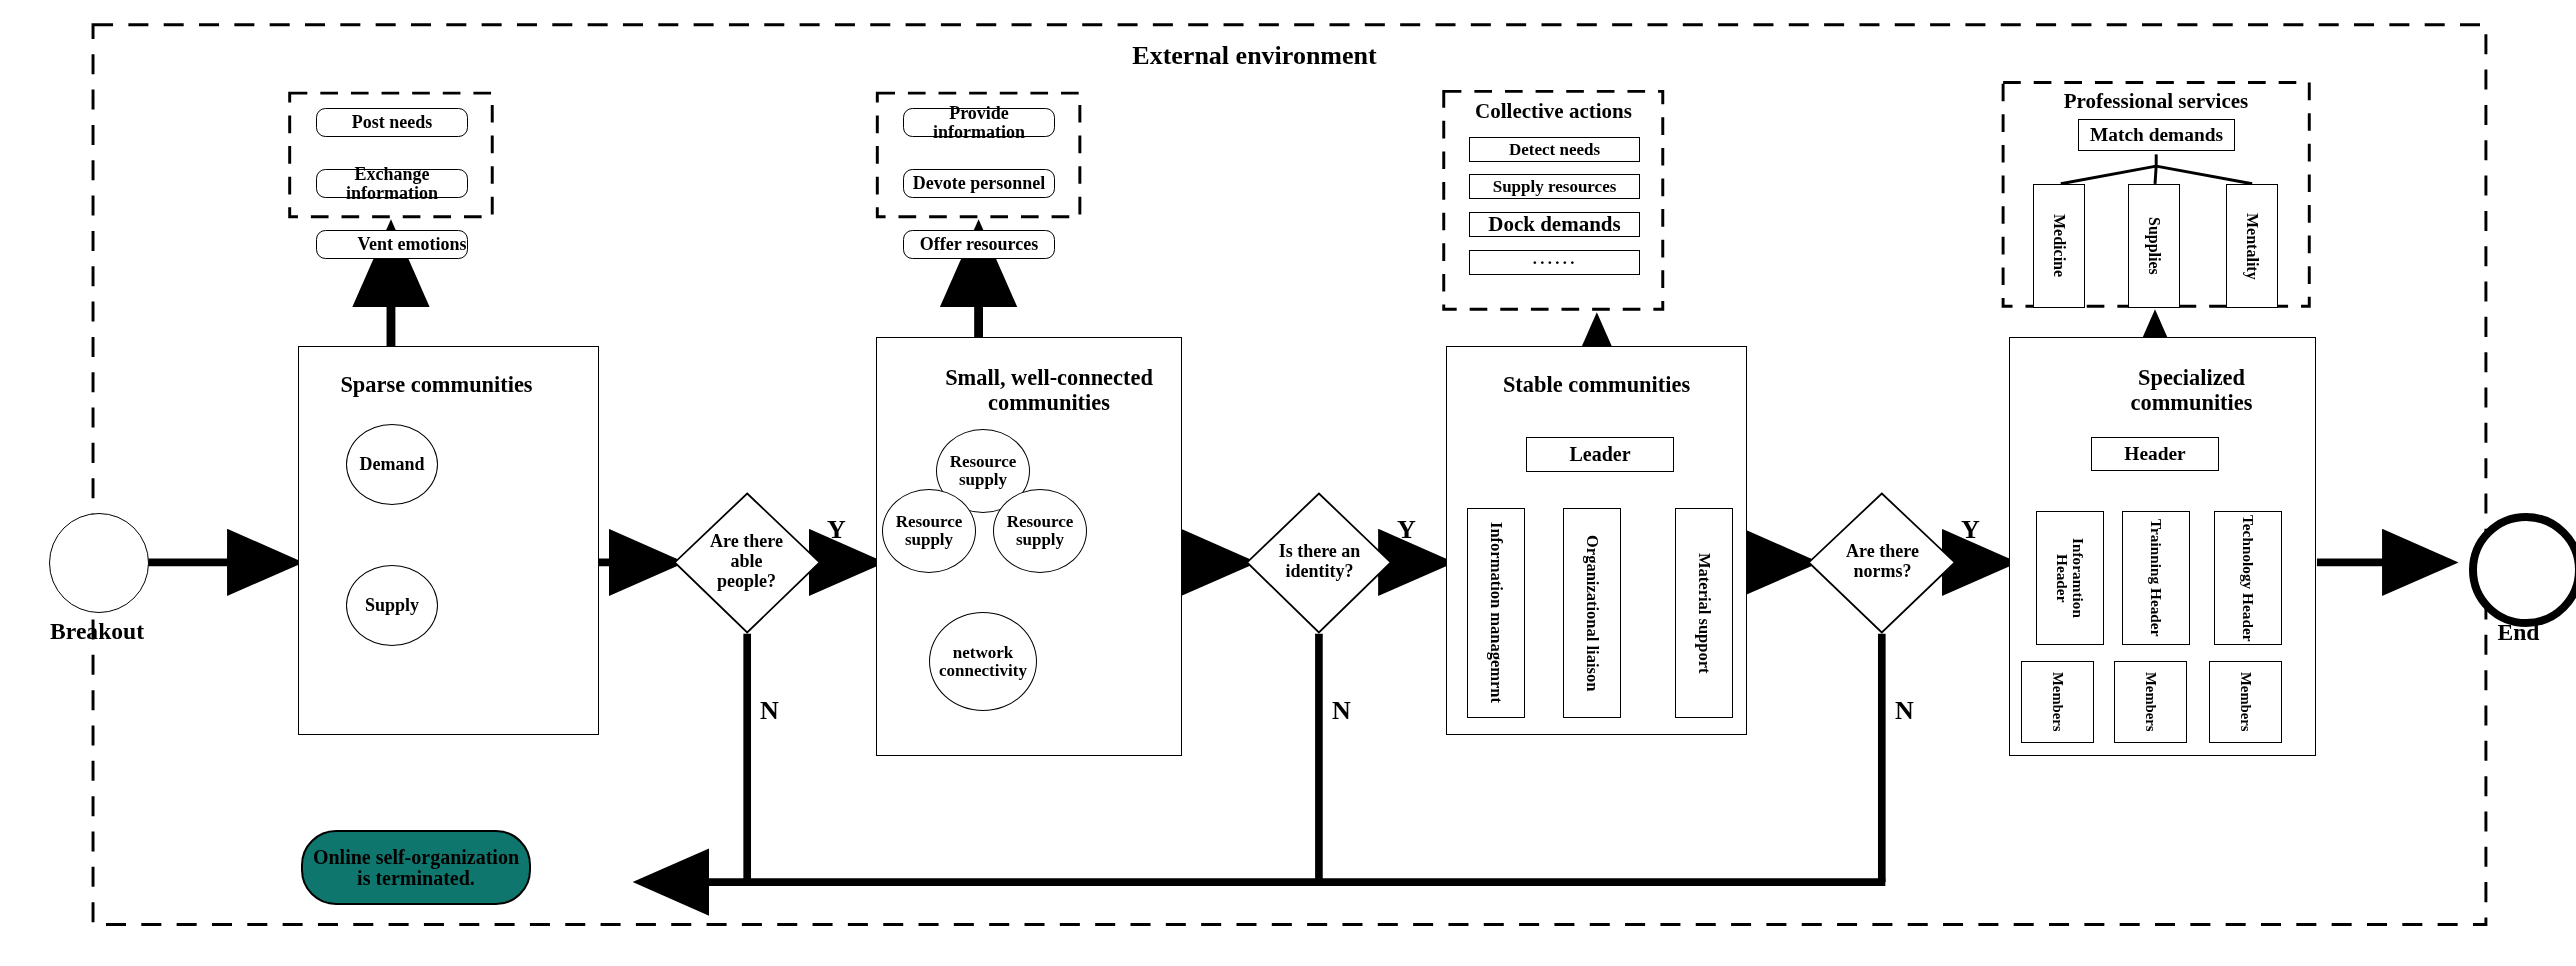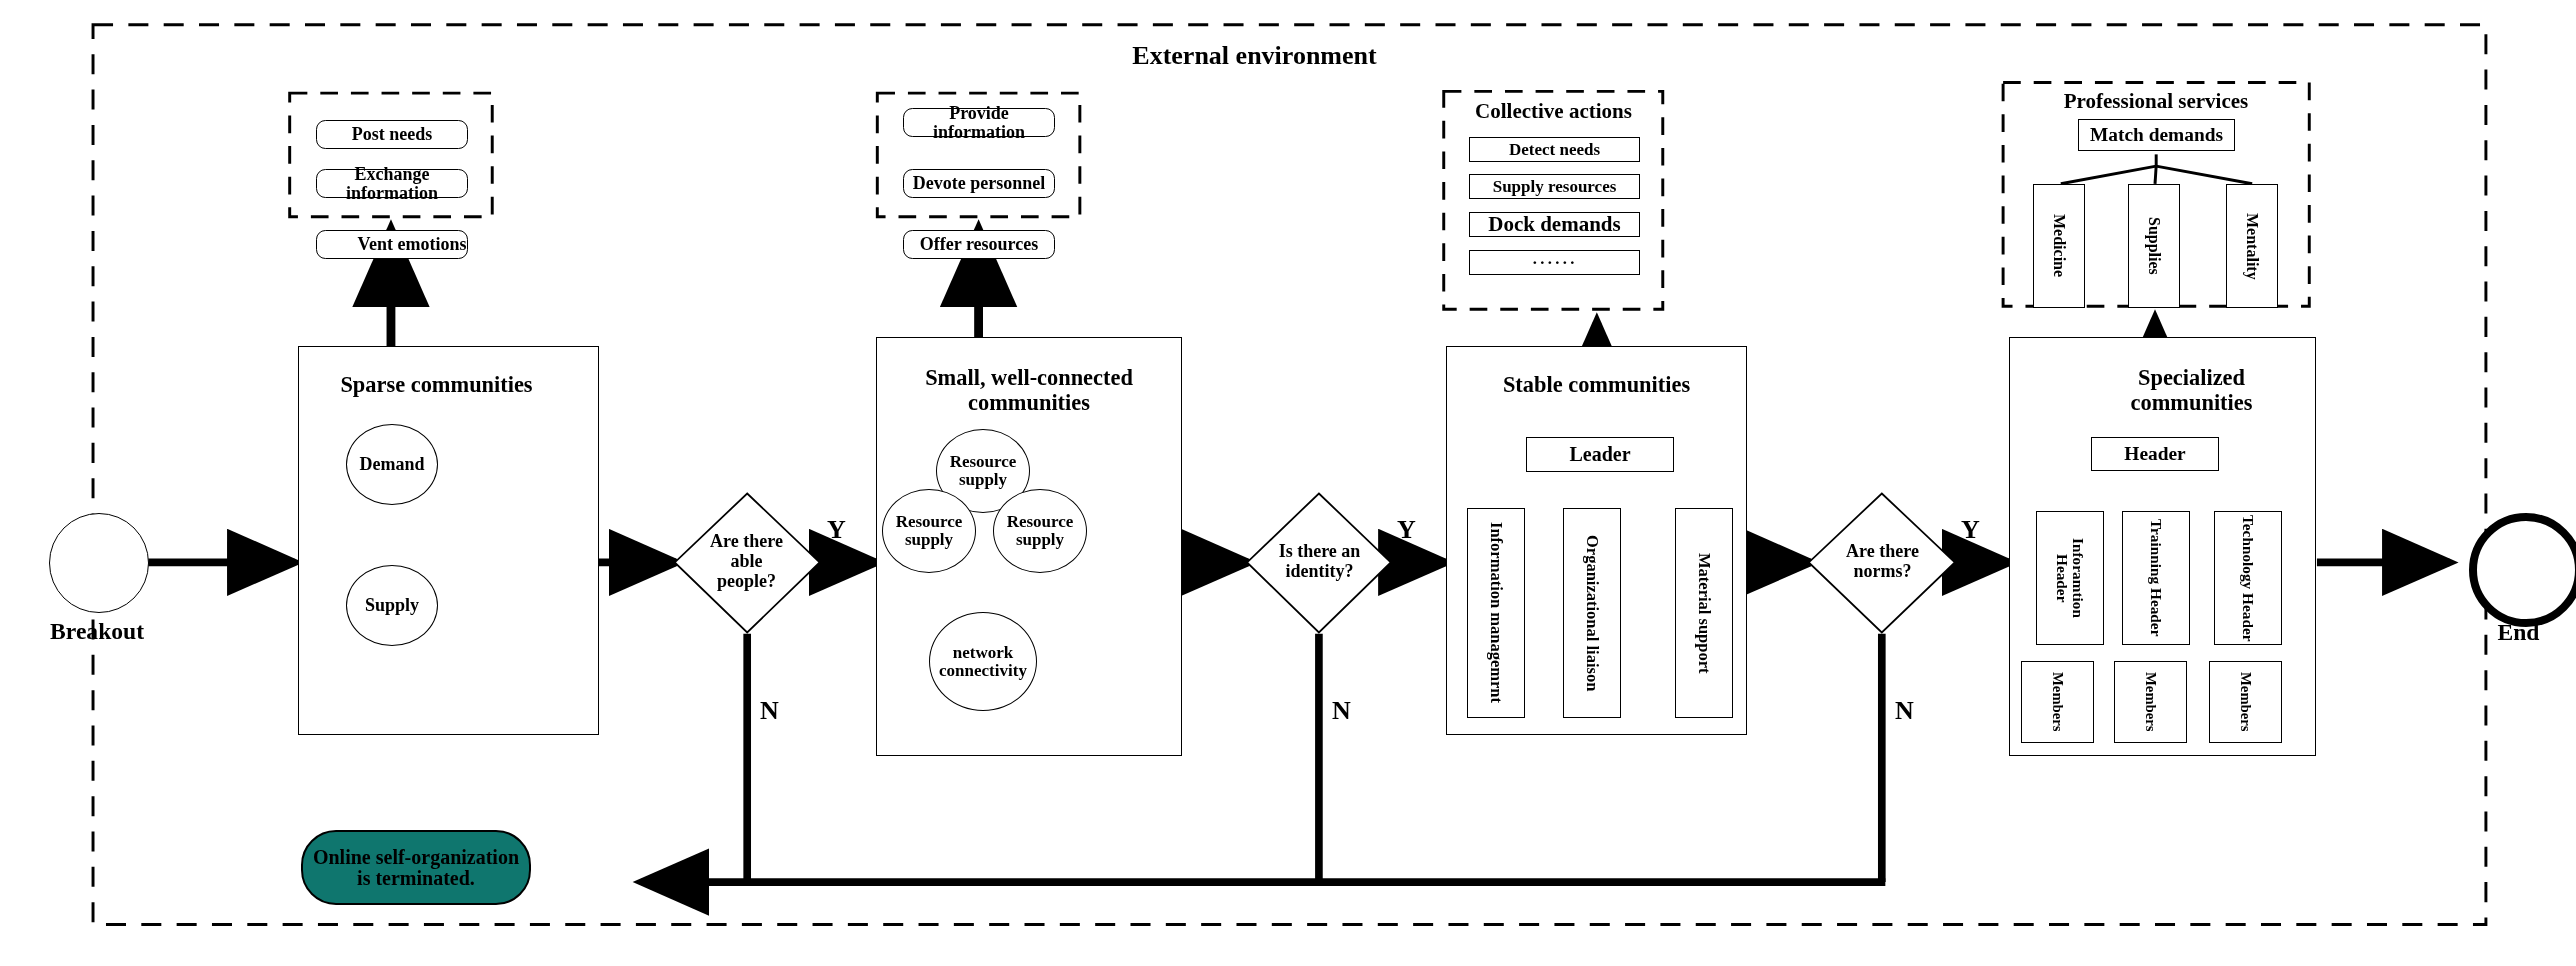--- a/index.html
+++ b/index.html
@@ -107,21 +107,21 @@
   </svg>
 
   <div class="circ-open" style="left:49px;top:513px;width:98px;height:98px;"></div>
   <div class="termlabel" style="left:23.6px;top:618px;width:147px;font-size:23.6px;">Breakout</div>
 
   <div class="circ-end" style="left:2469px;top:513px;width:98px;height:98px;"></div>
   <div class="termlabel" style="left:2445px;top:619px;width:147px;font-size:23.6px;">End</div>
 
   <div class="grouptitle" style="left:1072px;top:41px;width:365px;height:31px;font-size:26px;">External environment</div>
 
-  <div class="node rounded" style="left:316px;top:108px;width:152px;height:29px;font-size:18px;margin-top:12px;">Post needs</div>
+  <div class="node rounded" style="left:316px;top:108px;width:152px;height:29px;font-size:18px;">Post needs</div>
   <div class="node rounded" style="left:316px;top:169px;width:152px;height:29px;font-size:18px;">Exchange information</div>
   <div class="node rounded" style="left:316px;top:230px;width:152px;height:29px;font-size:18px;padding-left:40px;">Vent emotions</div>
 
   <div class="node solidbox" style="left:298px;top:346px;width:301px;height:389px;"></div>
   <div class="grouptitle" style="left:298px;top:371px;width:277px;height:28px;font-size:22.4px;">Sparse communities</div>
   <div class="node ellipse" style="left:346px;top:424px;width:92px;height:81px;font-size:18px;">Demand</div>
   <div class="node ellipse" style="left:346px;top:565px;width:92px;height:81px;font-size:18px;">Supply</div>
 
   <div class="diamond-txt" style="left:679px;top:506px;width:135px;height:112px;font-size:18px;flex-direction:column;">
     <span>Are there</span>
@@ -129,21 +129,21 @@
     <span>people?</span>
   </div>
   <div class="ylabel" style="left:827px;top:515px;font-size:26px;">Y</div>
   <div class="ylabel" style="left:760px;top:696px;font-size:26px;">N</div>
 
   <div class="node rounded" style="left:903px;top:108px;width:152px;height:29px;font-size:18px;">Provide information</div>
   <div class="node rounded" style="left:903px;top:169px;width:152px;height:29px;font-size:18px;">Devote personnel</div>
   <div class="node rounded" style="left:903px;top:230px;width:152px;height:29px;font-size:18px;">Offer resources</div>
 
   <div class="node solidbox" style="left:876px;top:337px;width:306px;height:419px;"></div>
-  <div class="grouptitle" style="left:876px;top:358px;width:306px;height:65px;font-size:22.4px;flex-direction:column;">
+  <div class="grouptitle" style="left:876px;top:358px;width:306px;height:65px;font-size:22.4px;flex-direction:column;padding-left:20px;">
     <span>Small, well-connected</span>
     <span>communities</span>
   </div>
   <div class="node ellipse" style="left:936px;top:429px;width:94px;height:84px;font-size:17px;flex-direction:column;">
     <span>Resource</span>
     <span>supply</span>
   </div>
   <div class="node ellipse" style="left:882px;top:489px;width:94px;height:84px;font-size:17px;flex-direction:column;">
     <span>Resource</span>
     <span>supply</span>

